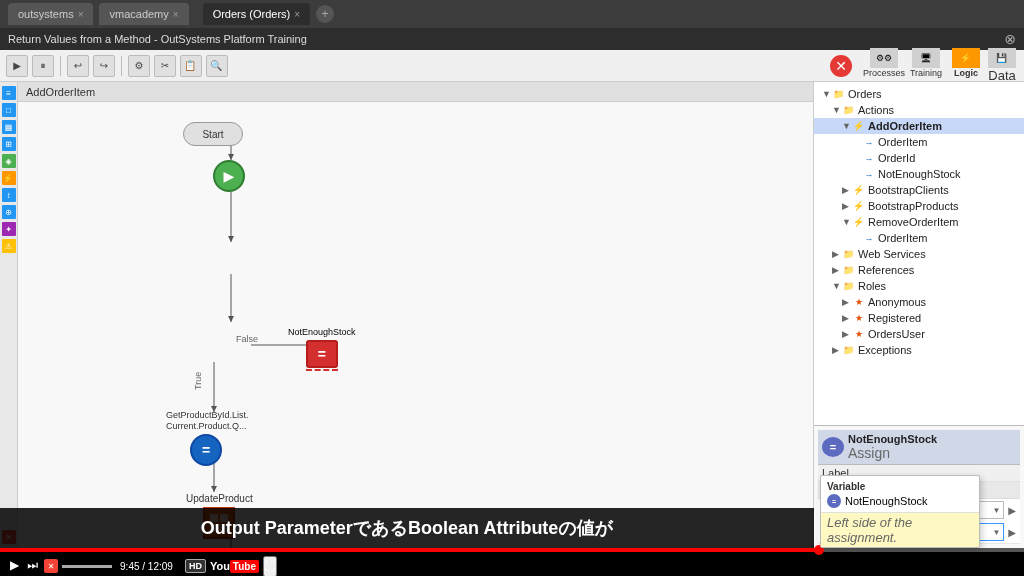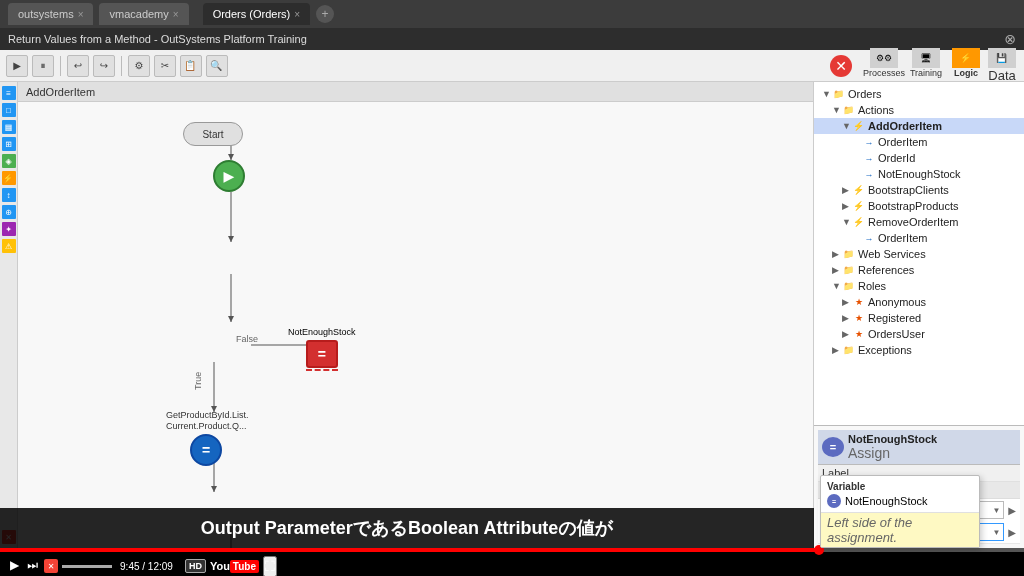--- a/index.html
+++ b/index.html
@@ -640,20 +640,31 @@
         <div style="font-size:9px; text-align:center; line-height:1.2; margin-bottom:2px;">NotEnoughStock</div>
         <div class="error-assign-shape">=</div>
         <div style="font-size:8px; color:#999; margin-top:1px; border-bottom:2px dashed #D32F2F; width:32px;"></div>
       </div>
 
       <div class="flow-node" style="left:148px; top:308px;">
         <div style="font-size:9px; text-align:center; width:80px; line-height:1.2; margin-bottom:2px;">GetProductById.List.<br>Current.Product.Q...</div>
         <div class="assign-shape">=</div>
       </div>
 
+      <div class="flow-node" style="left:168px; top:388px;">
+        <div class="node-label">UpdateProduct</div>
+        <div class="update-shape" style="margin-top:2px;">
+          <svg width="20" height="20">
+              <rect x="1" y="1" width="8" height="8" fill="white" opacity="0.8"></rect>
+              <rect x="11" y="1" width="8" height="8" fill="white" opacity="0.8"></rect>
+              <rect x="1" y="11" width="8" height="8" fill="white" opacity="0.8"></rect>
+              <rect x="11" y="11" width="8" height="8" fill="white" opacity="0.8"></rect>
+            </svg>
+        </div>
+      </div>
 
     </div>
   </div>
 
   <div class="right-panel">
 
     <div class="tree-panel">
 
       <div class="tree-item">
         <span class="tree-indent" style="width:4px;"></span>

